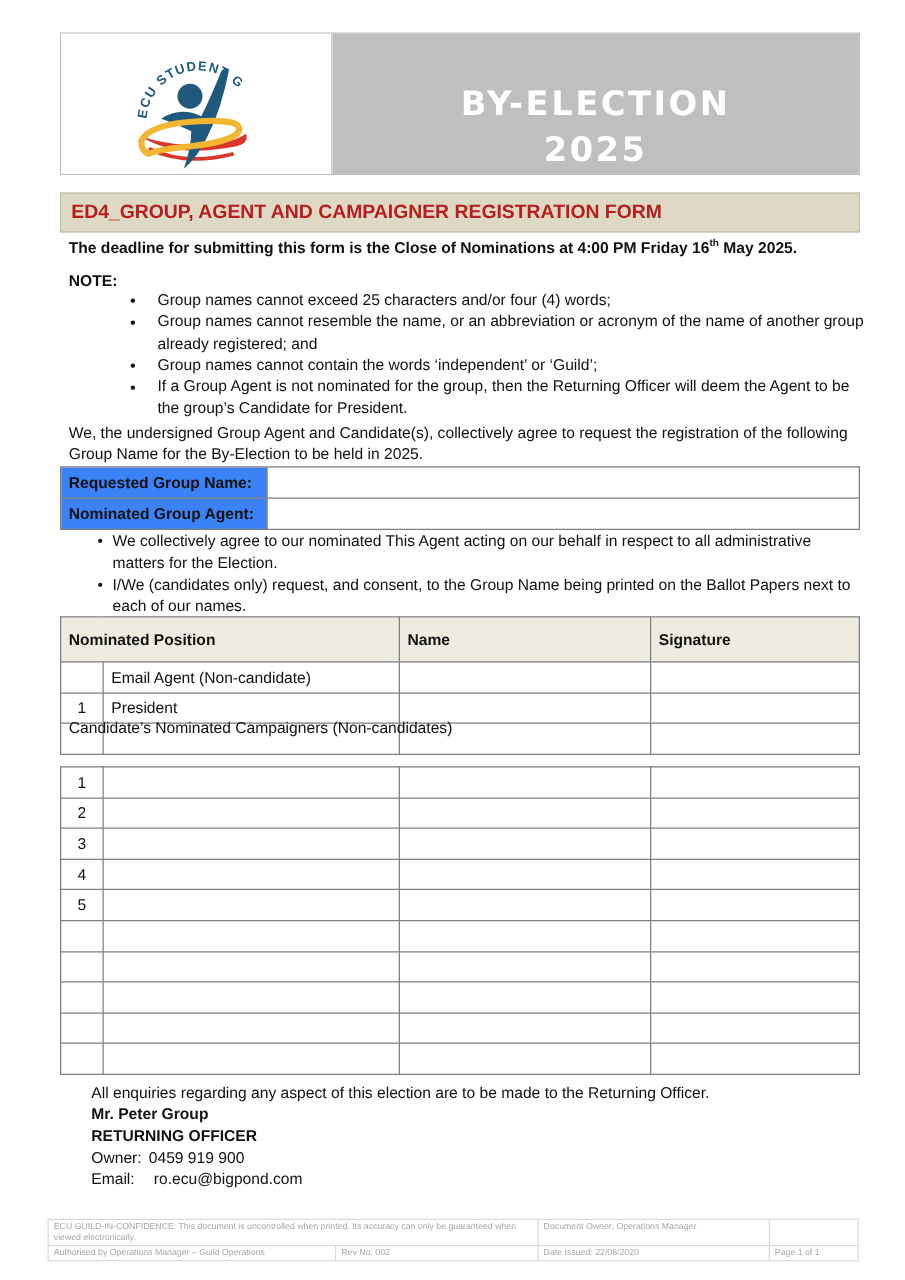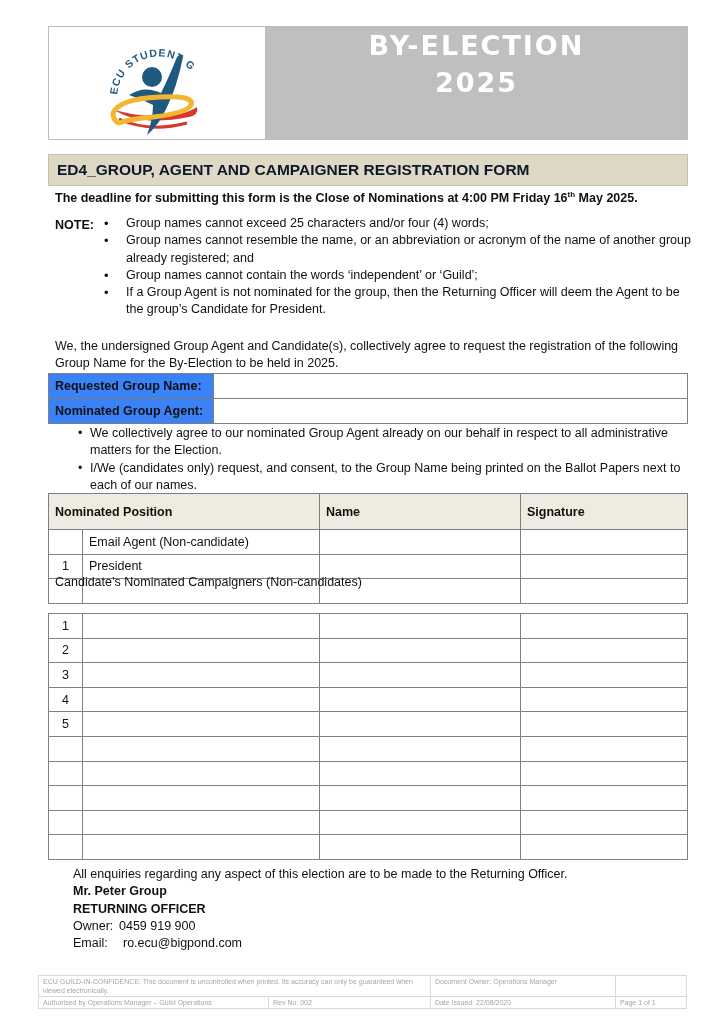--- a/index.html
+++ b/index.html
@@ -4,30 +4,30 @@
 <style>
   * { box-sizing: border-box; margin: 0; padding: 0; }
   html, body { width: 724px; height: 1024px; background: #ffffff; overflow: hidden; }
   body { position: relative; font-family: "Liberation Sans", sans-serif; color: #111; }
 
   .abs { position: absolute; }
 
   
   .banner { left: 48px; top: 26px; width: 640px; height: 114px; border: 1px solid #bdbdbd; display: flex; }
   .banner-logo { width: 217px; height: 100%; background: #fff; border-right: 1px solid #bdbdbd; position: relative; }
-  .banner-title { flex: 1; background: #bfbfbf; display: flex; flex-direction: column; align-items: center; justify-content: flex-start; color: #fff; font-family: "DejaVu Sans", sans-serif; font-weight: bold; font-size: 27px; letter-spacing: 2px; line-height: 37px; }
-
-  
-  .form-title { left: 48px; top: 154px; width: 640px; height: 32px; background: #ddd9c4; border: 1px solid #c4bfa6; padding-left: 8px; display: flex; align-items: center; color: #0f172a; font-weight: bold; font-size: 15.5px; }
+  .banner-title { flex: 1; background: #bfbfbf; display: flex; flex-direction: column; align-items: center; justify-content: flex-end; color: #fff; font-family: "DejaVu Sans", sans-serif; font-weight: bold; font-size: 27px; letter-spacing: 2px; line-height: 37px; }
+
+  
+  .form-title { left: 48px; top: 154px; width: 640px; height: 32px; background: #ddd9c4; border: 1px solid #c4bfa6; padding-left: 8px; display: flex; align-items: center; color: #b91c1c; font-weight: bold; font-size: 15.5px; }
 
   .deadline { left: 55px; top: 190px; font-size: 12.5px; font-weight: bold; }
   .deadline sup { font-size: 8px; }
 
   .note-label { left: 55px; top: 218px; font-size: 12.5px; font-weight: bold; }
-  .note-list { left: 104px; top: 215px; width: 590px; font-size: 12.5px; line-height: 17.3px; list-style: none; }
+  .note-list { left: 104px; top: 232px; width: 590px; font-size: 12.5px; line-height: 17.3px; list-style: none; }
   .note-list li { position: relative; padding-left: 22px; }
   .note-list li::before { content: "•"; position: absolute; left: 0; top: 0; font-size: 13px; }
 
   .para { left: 55px; top: 338px; width: 635px; font-size: 12.5px; line-height: 17.3px; }
 
   
   .grp-table { left: 48px; top: 373px; width: 640px; border-collapse: collapse; font-size: 12.5px; }
   .grp-table td { border: 1px solid #7f7f7f; height: 25px; padding: 0 6px; }
   .grp-table td.lbl { background: #3b82f6; font-weight: bold; width: 165px; }
 
@@ -112,21 +112,21 @@
     <td></td>
   </tr>
   <tr>
     <td class="lbl">Nominated Group Agent:</td>
     <td></td>
   </tr>
 </tbody>
   </table>
 
 <ul class="abs agree-list">
-  <li>We collectively agree to our nominated Group Agent already on our behalf in respect to all administrative matters for the Election.</li>
+  <li>We collectively agree to our nominated This Agent acting on our behalf in respect to all administrative matters for the Election.</li>
   <li>I/We (candidates only) request, and consent, to the Group Name being printed on the Ballot Papers next to each of our names.</li>
 </ul>
 
 <table class="abs pos-table">
   <tbody>
       <tr>
     <th colspan="2">Nominated Position</th>
     <th>Name</th>
     <th>Signature</th>
   </tr>

